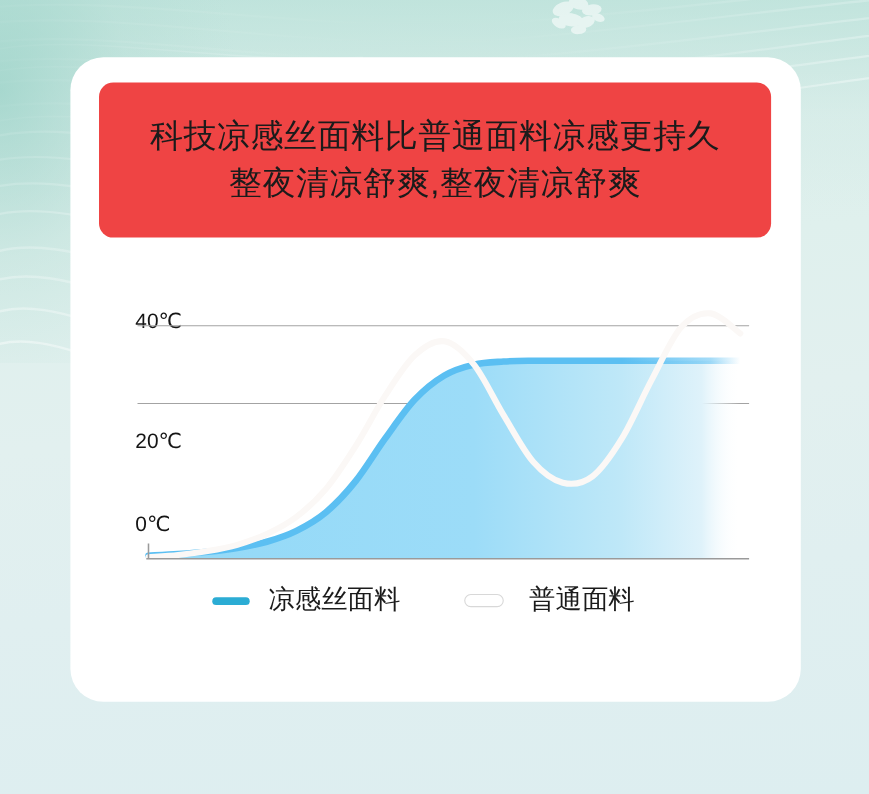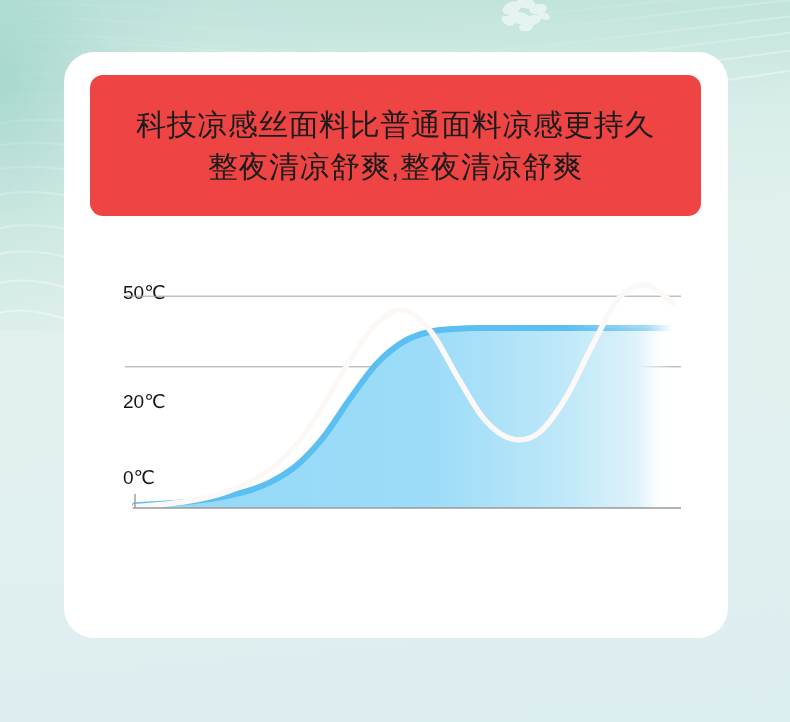--- a/index.html
+++ b/index.html
@@ -194,21 +194,21 @@
     </svg>
   </div>
 
   <div class="card"></div>
 
   <div class="banner">
     <div class="banner-line">科技凉感丝面料比普通面料凉感更持久</div>
     <div class="banner-line">整夜清凉舒爽,整夜清凉舒爽</div>
   </div>
 
-  <div class="ylabel ylabel-30">50℃</div>
+  <div class="ylabel ylabel-30">40℃</div>
   <div class="ylabel ylabel-20">20℃</div>
   <div class="ylabel ylabel-0">0℃</div>
 
   <div class="chart">
     <svg class="chart-svg" id="chart-svg" width="600" height="290" viewBox="0 0 600 290">
       <defs>
         <linearGradient id="areaFade" x1="0" y1="0" x2="1" y2="0">
           <stop offset="0" stop-color="#93d9f7" stop-opacity="1"></stop>
           <stop offset="0.55" stop-color="#9cdcf8" stop-opacity="1"></stop>
           <stop offset="0.80" stop-color="#bfe8f8" stop-opacity="1"></stop>
@@ -272,15 +272,23 @@
       <path id="normal-line" fill="none" stroke="#fbf8f6" stroke-width="5.5" stroke-linecap="round" stroke-linejoin="round" d="M50.00,272.59 C54.48,272.23 67.93,271.41 76.90,270.47 C85.87,269.53 94.83,268.47 103.80,266.94 C112.77,265.41 121.73,263.88 130.70,261.29 C139.67,258.70 148.63,255.64 157.60,251.41 C166.57,247.17 175.53,242.70 184.50,235.87 C193.47,229.05 202.43,221.16 211.40,210.45 C220.37,199.75 229.33,185.74 238.30,171.62 C247.27,157.50 256.23,139.50 265.20,125.73 C274.17,111.96 283.13,97.25 292.10,89.01 C301.07,80.77 310.03,74.89 319.00,76.30 C327.97,77.72 336.93,86.31 345.90,97.48 C354.87,108.66 363.83,128.67 372.80,143.38 C381.77,158.09 390.73,175.50 399.70,185.74 C408.67,195.98 417.63,202.57 426.60,204.81 C435.57,207.04 444.53,205.87 453.50,199.16 C462.47,192.45 471.43,179.15 480.40,164.56 C489.37,149.97 498.33,128.43 507.30,111.61 C516.27,94.78 525.23,73.71 534.20,63.59 C543.17,53.47 552.13,49.94 561.10,50.88 C570.07,51.83 583.52,66.18 588.00,69.24"></path>
 
       <g id="axes" stroke="#9a9a9a" stroke-width="1.4" fill="none">
           <line x1="50" x2="50" y1="260" y2="274"></line>
           <line x1="48" x2="596" y1="274" y2="274"></line>
         </g>
     </svg>
   </div>
 
   <div class="legend">
+    <div class="legend-item">
+      <span class="legend-swatch-cool"></span>
+      <span class="legend-text">凉感丝面料</span>
+    </div>
+    <div class="legend-item">
+      <span class="legend-swatch-normal"></span>
+      <span class="legend-text">普通面料</span>
+    </div>
   </div>
 
 </div>
 
 </body></html>

